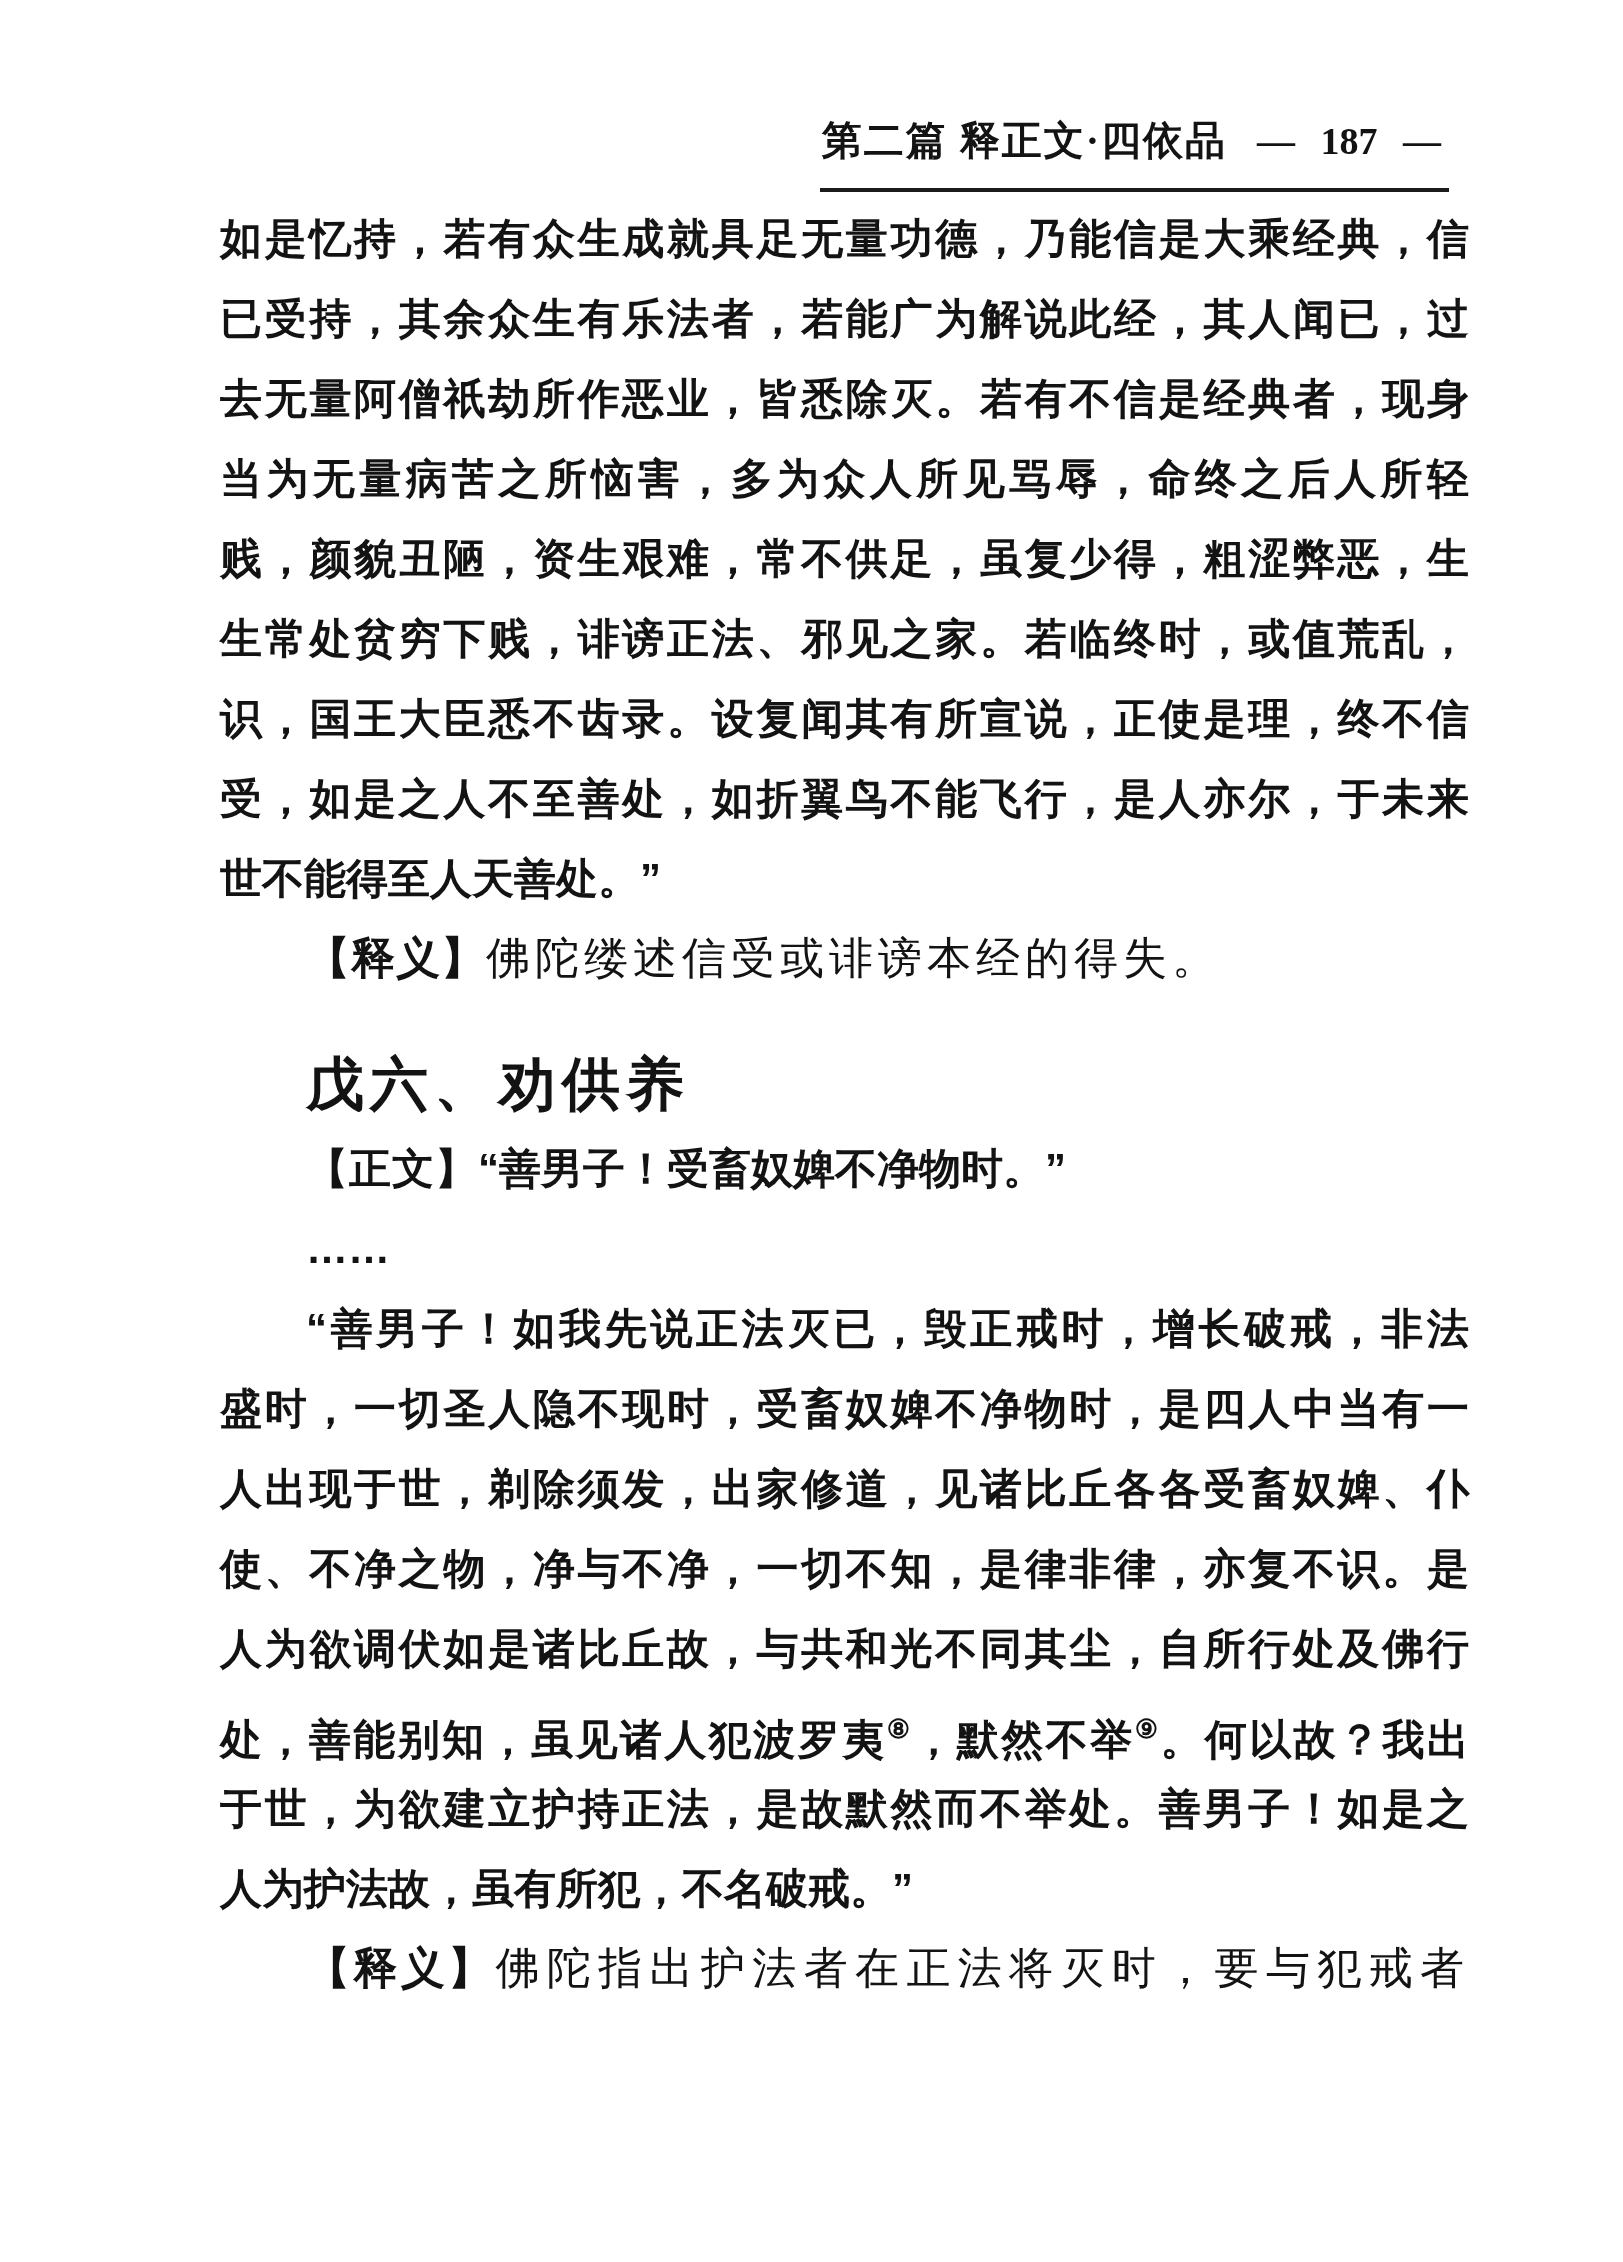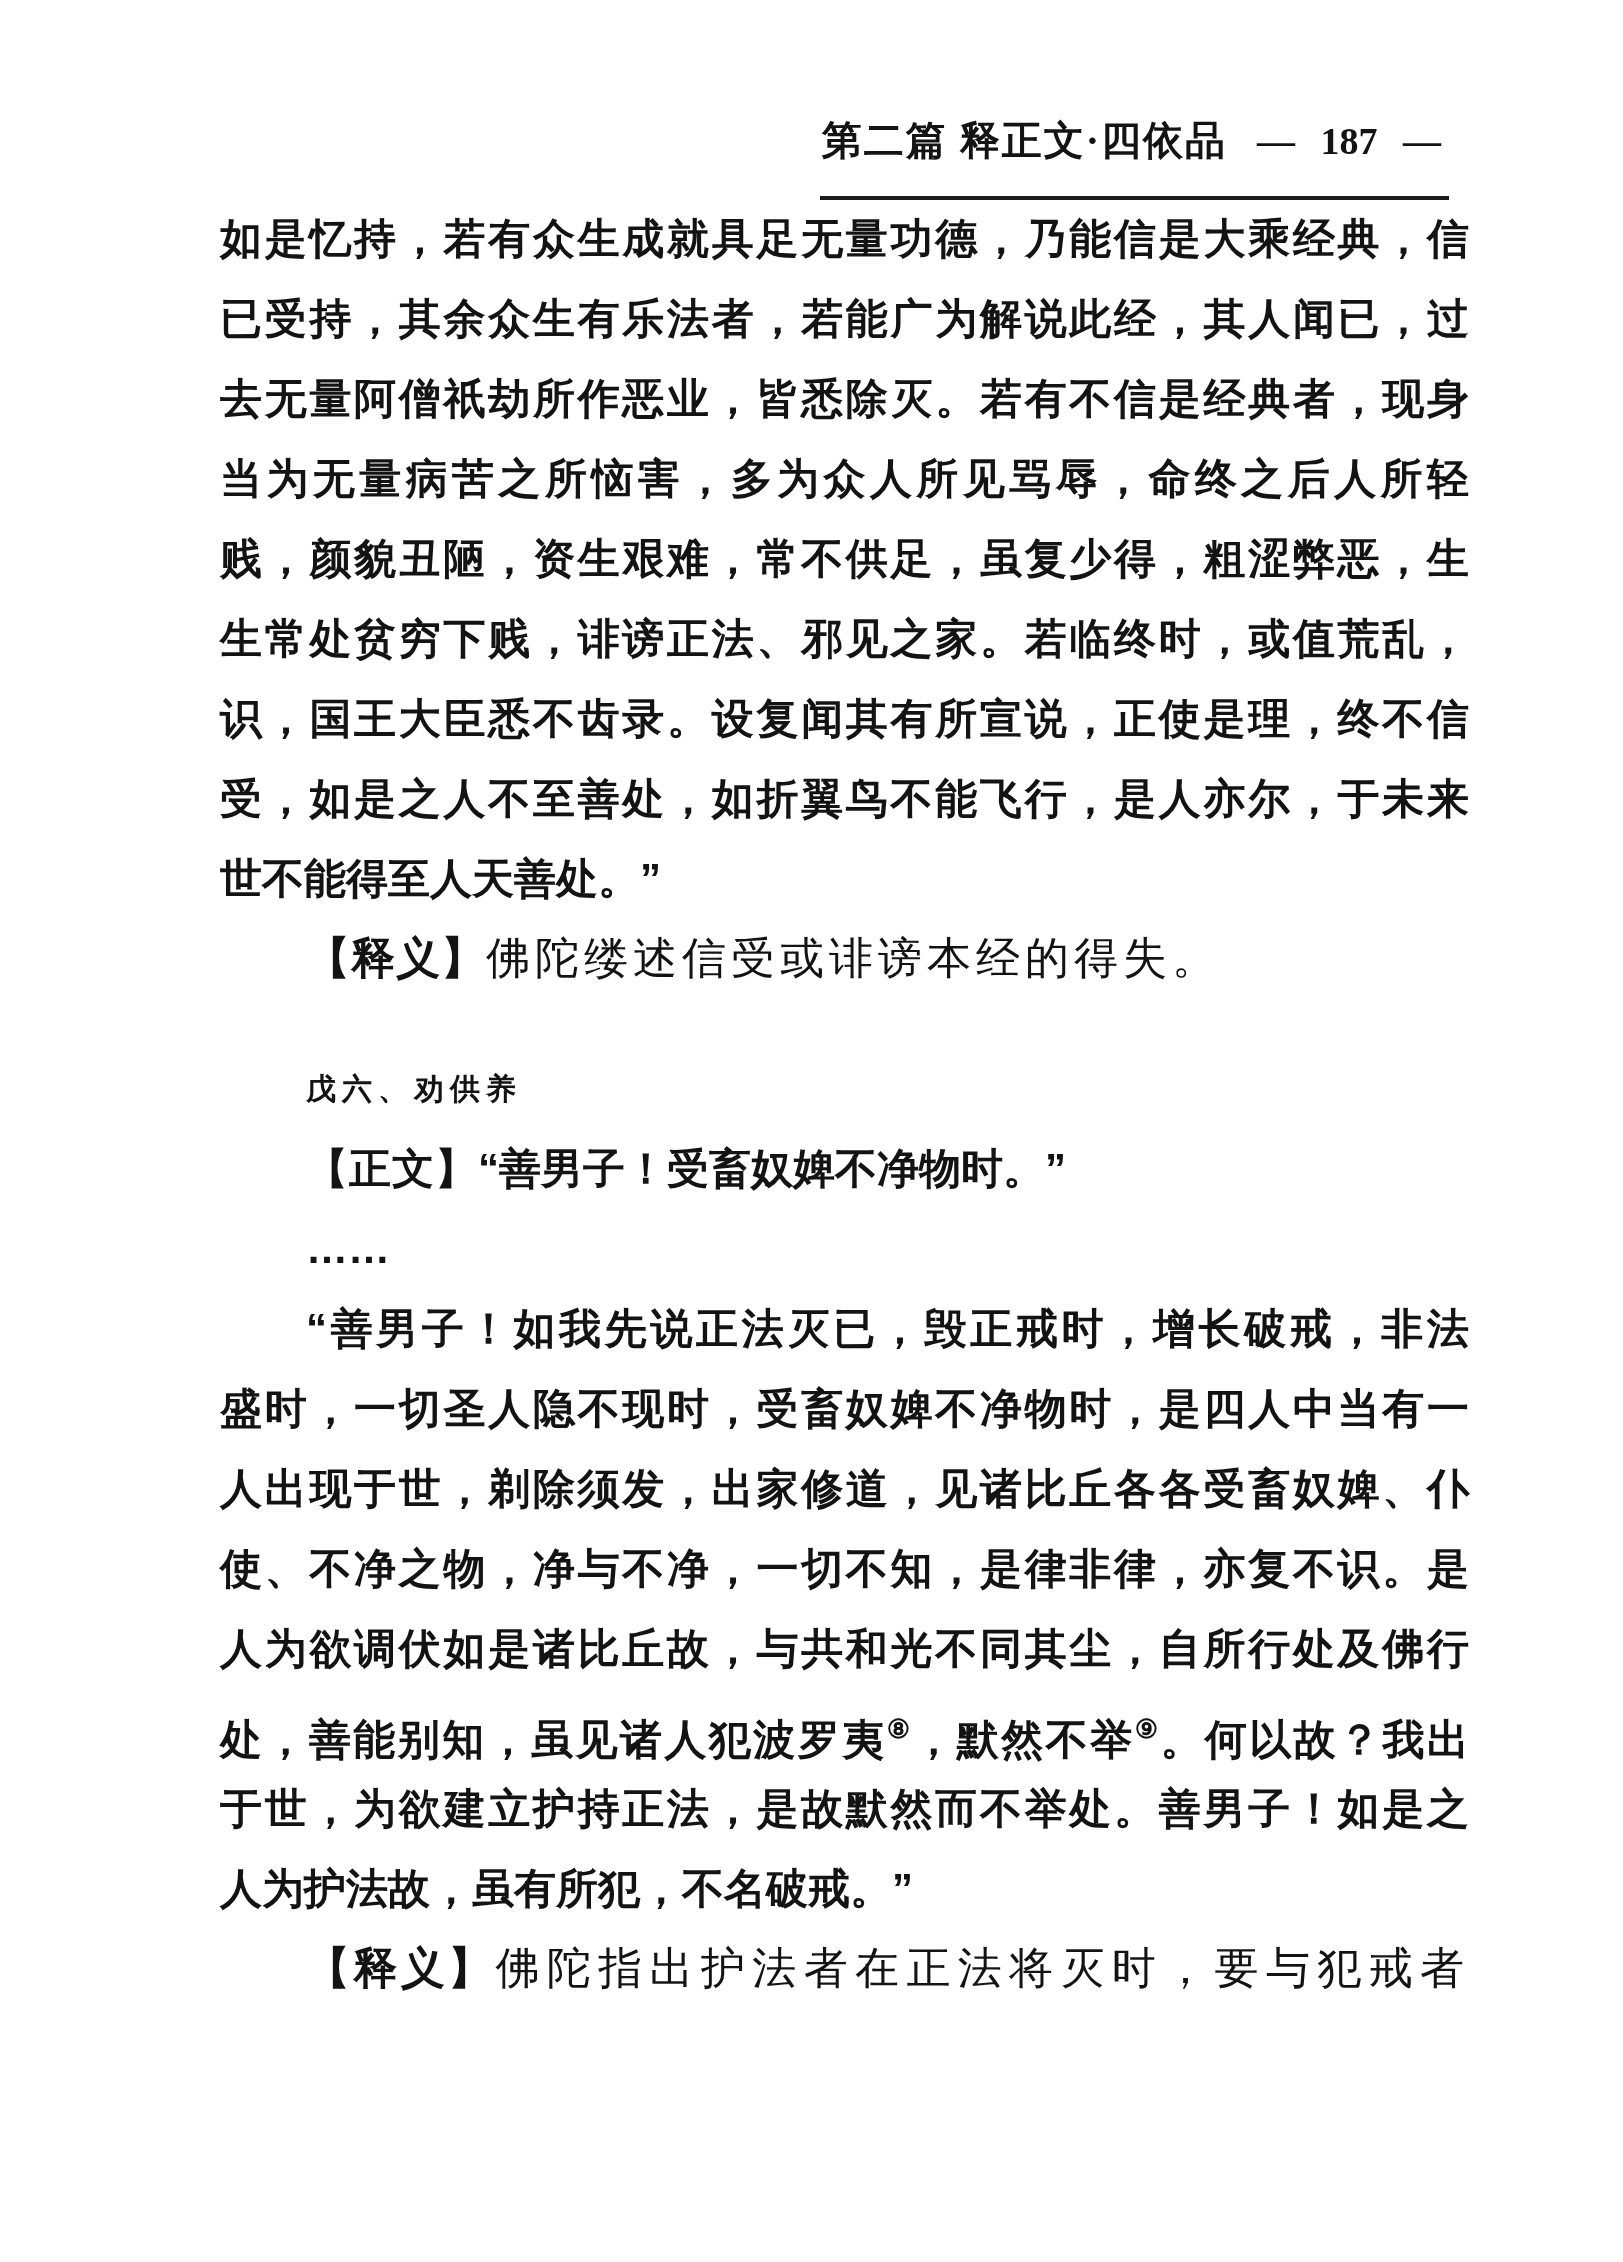--- a/index.html
+++ b/index.html
@@ -11,21 +11,21 @@
     overflow:hidden;
   }
   
   .header{
     position:absolute;
     top:113px;right:175px;
     display:inline-flex;
     align-items:baseline;
     gap:30px;
     border-bottom:4px solid #1b1b1b;
-    padding:0 8px 28px 2px;
+    padding:0 8px 20px 2px;
     font-family:"Liberation Serif",serif;
     font-weight:700;
   }
   .header-title{font-size:40px;letter-spacing:2px;}
   .header-page{font-size:38px;word-spacing:16px;}
 
   
   .content{
     position:absolute;
     left:220px;top:199px;
@@ -40,23 +40,24 @@
   .j{text-align:justify;text-align-last:justify;}
   .ind{text-indent:86px;}
   .cmt{
     font-family:"Liberation Serif",serif;
     font-weight:400;
     font-size:44px;
     letter-spacing:5px;
   }
   .cmt .lbl{font-weight:700;letter-spacing:1px;margin-top:12px;}
   .heading{
-    font-size:30px;
+    font-size:58px;
     letter-spacing:6px;
     margin-top:50px;
+    font-family:Liberation Mono, monospace;
   }
   .intro .lbl{
     font-family:"Liberation Serif",serif;
     font-weight:700;
     letter-spacing:1px;
   }
   .sup{font-size:26px;vertical-align:16px;letter-spacing:0;}
 </style>
 </head>
 <body>

